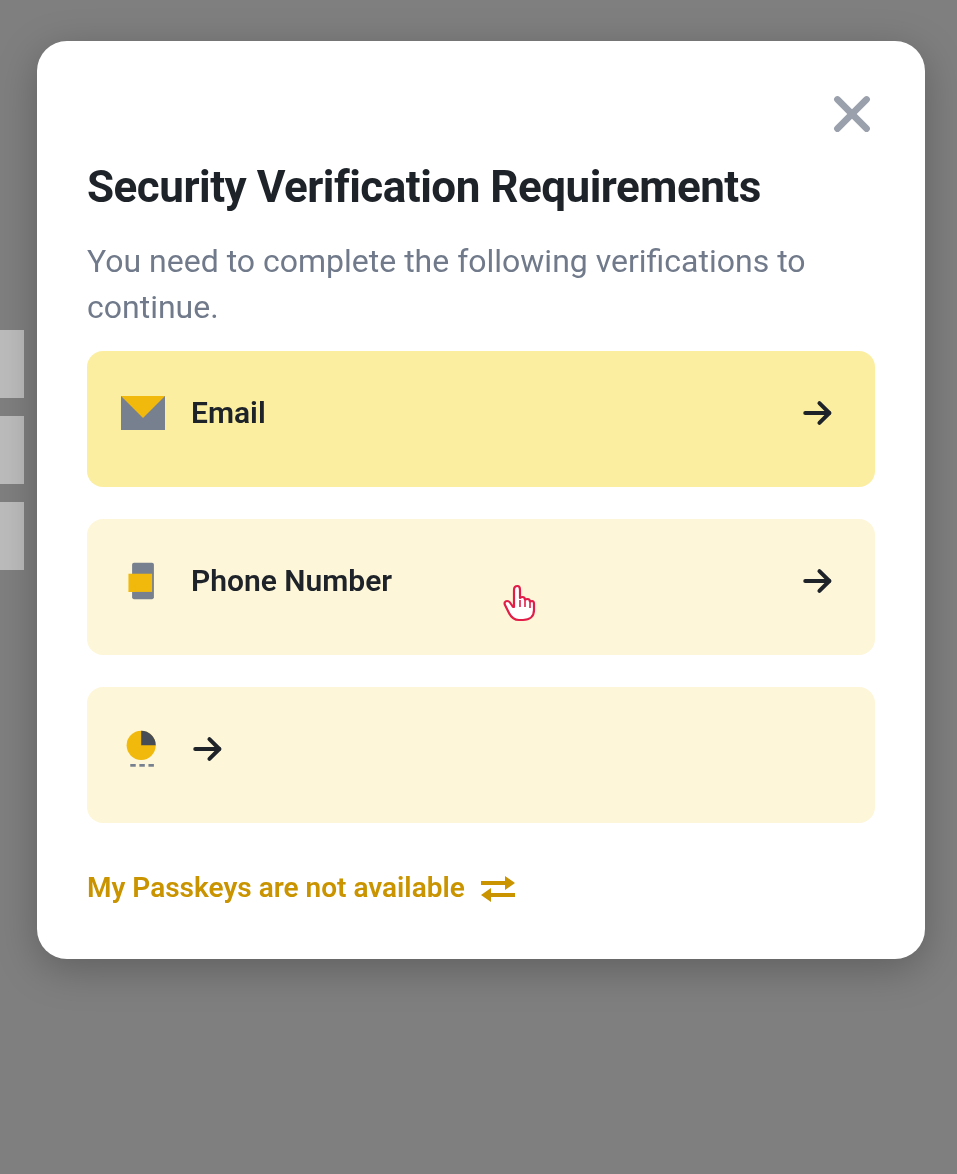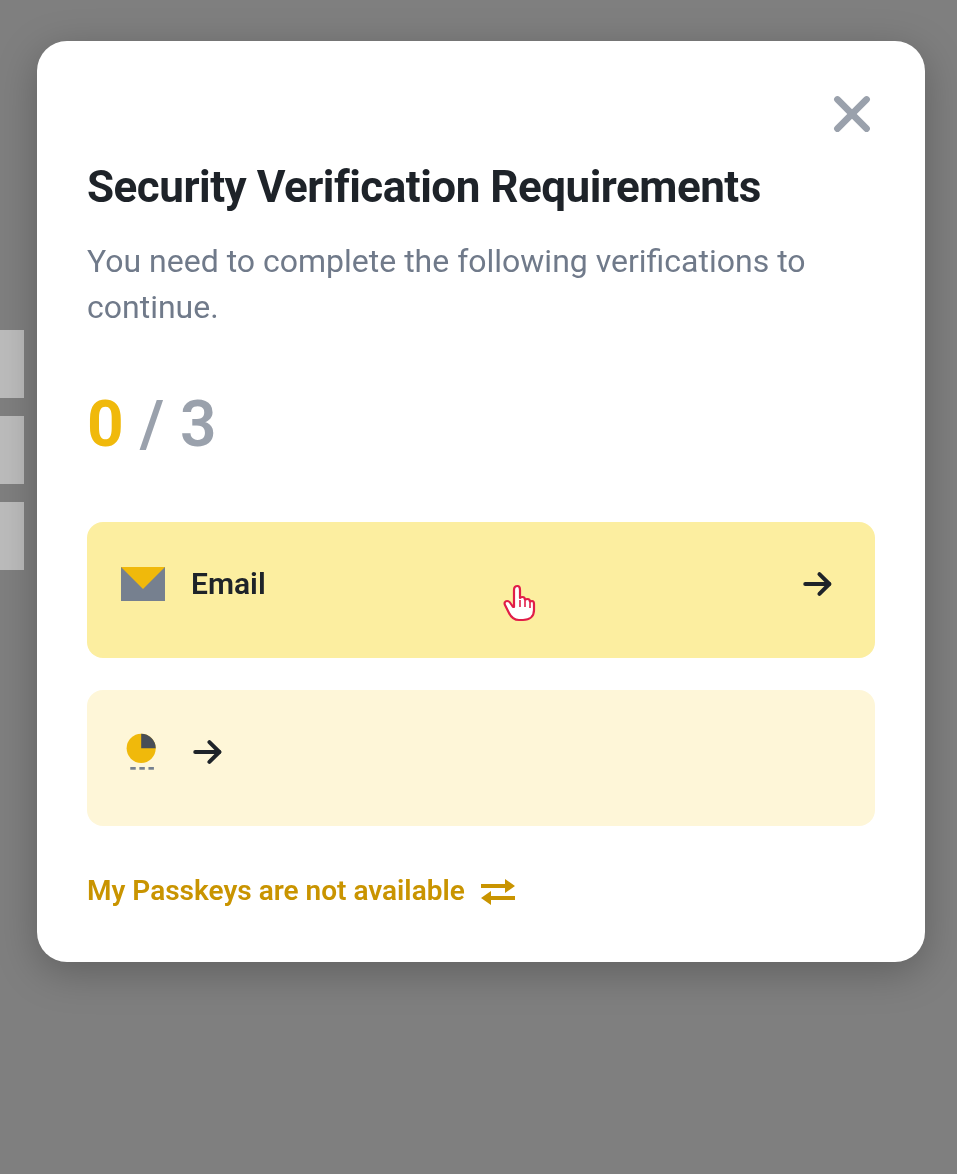--- a/index.html
+++ b/index.html
@@ -57,21 +57,21 @@
       color: #1e2329;
       margin-top: 55px;
       margin-bottom: 25px;
       letter-spacing: -0.5px;
     }
     .subtitle {
       font-size: 32px;
       font-weight: 400;
       color: #707a8a;
       line-height: 1.45;
-      margin-bottom: 56px;
+      margin-bottom: 20px;
     }
     .progress {
       font-size: 64px;
       font-weight: 700;
       margin-bottom: 60px;
     }
     .progress-current {
       color: #f0b90b;
     }
     .progress-sep,
@@ -159,42 +159,55 @@
         <line x1="5" y1="5" x2="19" y2="19"></line>
         <line x1="19" y1="5" x2="5" y2="19"></line>
       </svg>
     </span>
   </div>
 
   <h1 class="title">Security Verification Requirements</h1>
 
   <p class="subtitle">You need to complete the following verifications to continue.</p>
 
-  <div class="progress">
-    <span class="progress-current">0</span><span class="progress-sep"> / </span><span class="progress-total">3</span>
-  </div>
 
   <div class="method-list">
 
     <div class="method-item active">
       <span class="method-icon">
         <svg viewBox="0 0 44 34" width="44" height="34">
           <rect x="0" y="0" width="44" height="34" fill="#76808f"></rect>
           <polygon points="0,0 44,0 22,22" fill="#f0b90b"></polygon>
         </svg>
       </span>
       <span class="method-label">Email</span>
       <span class="arrow-icon">
         <svg viewBox="0 0 24 24" fill="none" stroke="#1e2329" stroke-width="2.8" stroke-linecap="round" stroke-linejoin="round">
           <line x1="3" y1="12" x2="20" y2="12"></line>
           <polyline points="13,5 20,12 13,19"></polyline>
         </svg>
       </span>
     </div>
 
+    <div class="method-item">
+      <span class="method-icon">
+        <svg viewBox="0 0 44 44" width="40" height="40">
+          <rect x="10" y="2" width="24" height="40" rx="2" fill="#76808f"></rect>
+          <rect x="6" y="14" width="26" height="20" fill="#f0b90b"></rect>
+          <polygon points="6,34 14,26 14,34" fill="#f0b90b"></polygon>
+        </svg>
+      </span>
+      <span class="method-label">Phone Number</span>
+      <span class="arrow-icon">
+        <svg viewBox="0 0 24 24" fill="none" stroke="#1e2329" stroke-width="2.8" stroke-linecap="round" stroke-linejoin="round">
+          <line x1="3" y1="12" x2="20" y2="12"></line>
+          <polyline points="13,5 20,12 13,19"></polyline>
+        </svg>
+      </span>
+    </div>
 
     <div class="method-item">
       <span class="method-icon">
         <svg viewBox="0 0 44 44" width="40" height="40">
           <circle cx="20" cy="18" r="16" fill="#f0b90b"></circle>
           <path d="M20 2 A16 16 0 0 1 36 18 L20 18 Z" fill="#474d57"></path>
           <line x1="8" y1="40" x2="14" y2="40" stroke="#76808f" stroke-width="3"></line>
           <line x1="18" y1="40" x2="24" y2="40" stroke="#76808f" stroke-width="3"></line>
           <line x1="28" y1="40" x2="34" y2="40" stroke="#76808f" stroke-width="3"></line>
         </svg>

